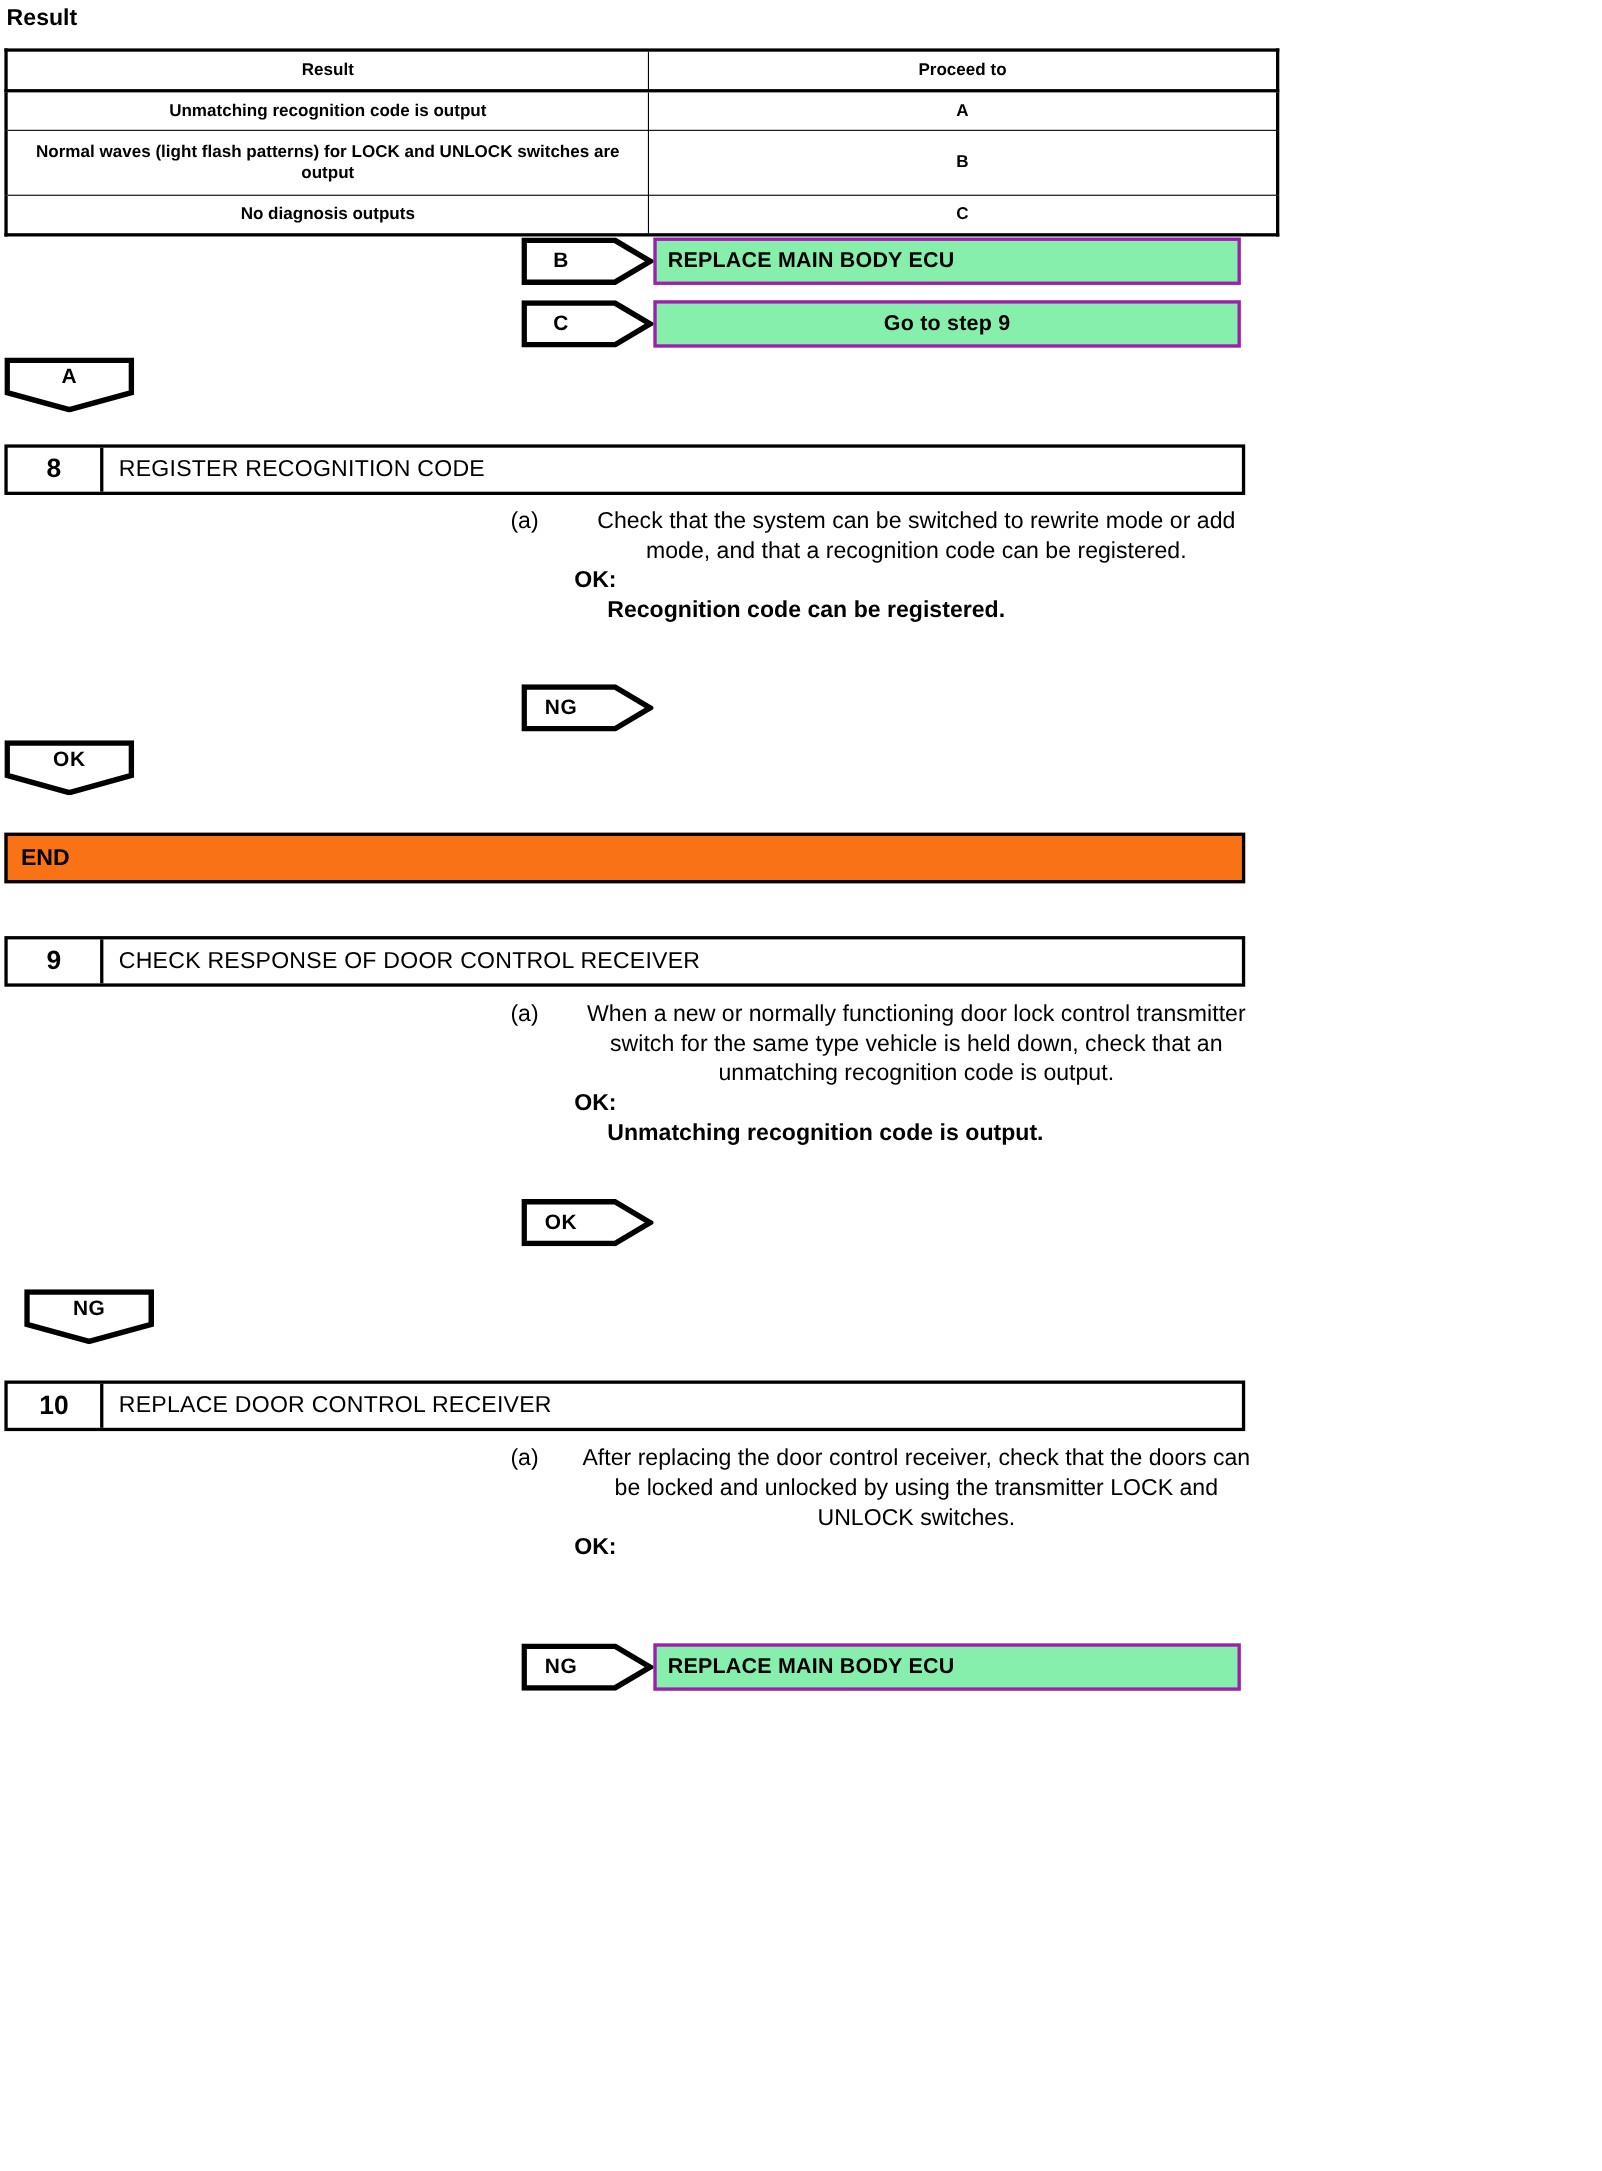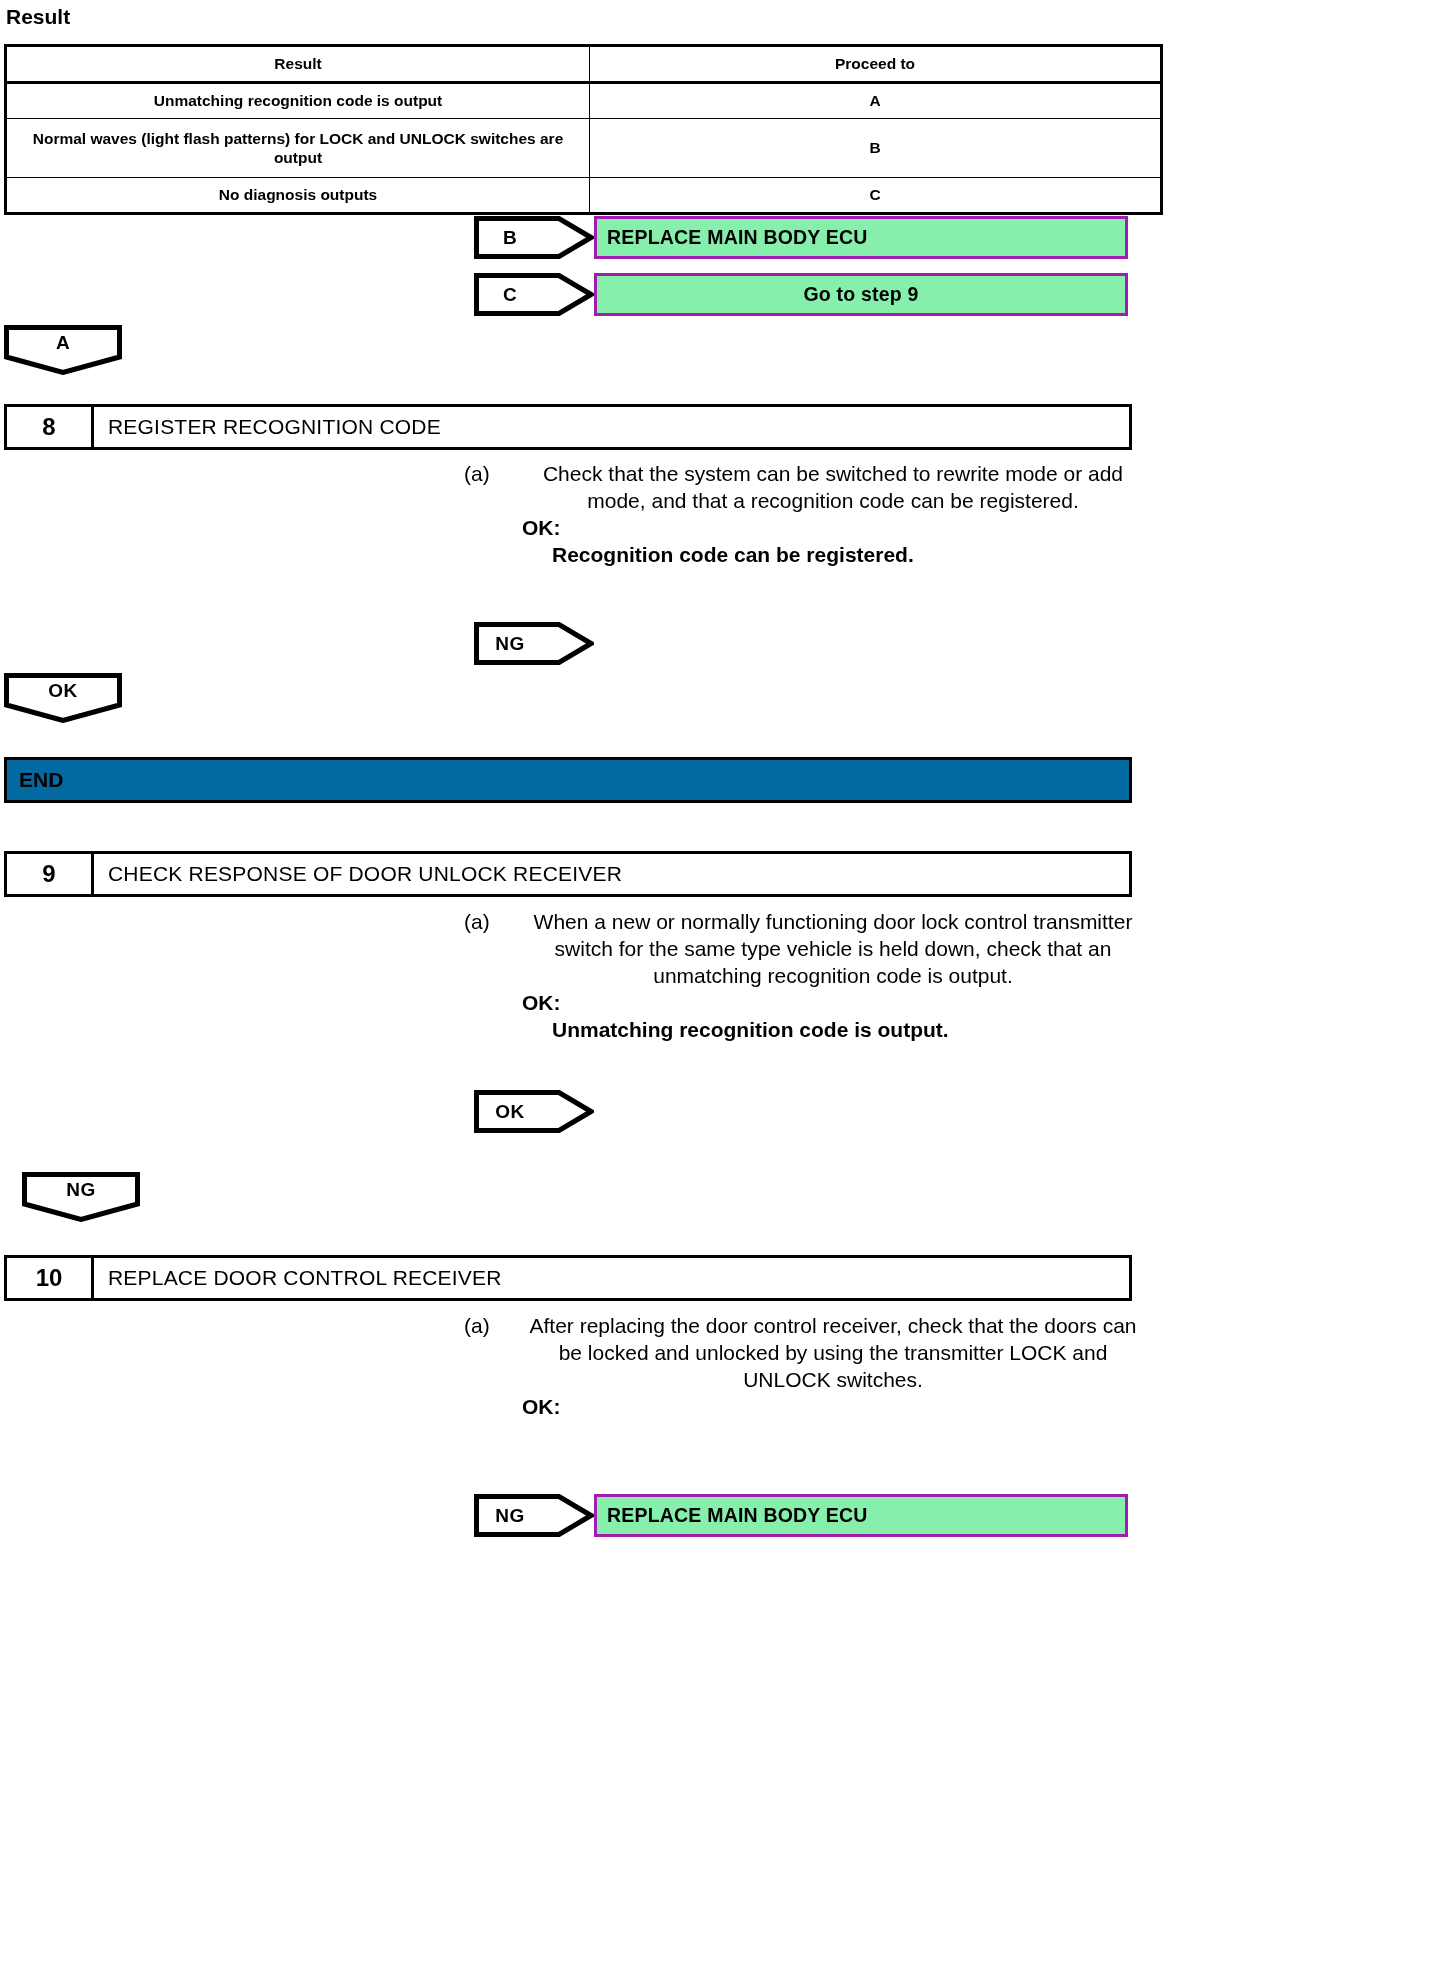--- a/index.html
+++ b/index.html
@@ -179,21 +179,21 @@
     left: 4px;
     width: 1128px;
     height: 46px;
     border: 3px solid #000;
     box-sizing: border-box;
     display: flex;
     align-items: center;
     padding-left: 12px;
     font-size: 21px;
     font-weight: bold;
-    background: #0369a1;
+    background: #f97316;
   }
 
   
   .step-body {
     position: absolute;
     left: 464px;
     width: 680px;
     font-size: 21px;
     line-height: 27px;
   }
@@ -310,21 +310,21 @@
     <svg class="tag-shape" viewBox="0 0 118 50" preserveAspectRatio="none">
       <polygon points="2.5,2.5 115.5,2.5 115.5,32 59,47.5 2.5,32" fill="#ffffff" stroke="#000000" stroke-width="5"></polygon>
     </svg>
     <div class="tag-label">OK</div>
   </div>
 
   <div class="plain-box" style="top:757px;">END</div>
 
   <div class="step-bar" style="top:851px;">
     <div class="step-num">9</div>
-    <div class="step-title">CHECK RESPONSE OF DOOR UNLOCK RECEIVER</div>
+    <div class="step-title">CHECK RESPONSE OF DOOR CONTROL RECEIVER</div>
   </div>
 
   <div class="step-body" style="top:908px;">
     <div class="body-row">
       <div class="body-marker">(a)</div>
       <div class="body-text">When a new or normally functioning door lock control transmitter switch for the same type vehicle is held down, check that an unmatching recognition code is output.</div>
     </div>
     <div class="ok-label">OK:</div>
     <div class="ok-value">Unmatching recognition code is output.</div>
   </div>

